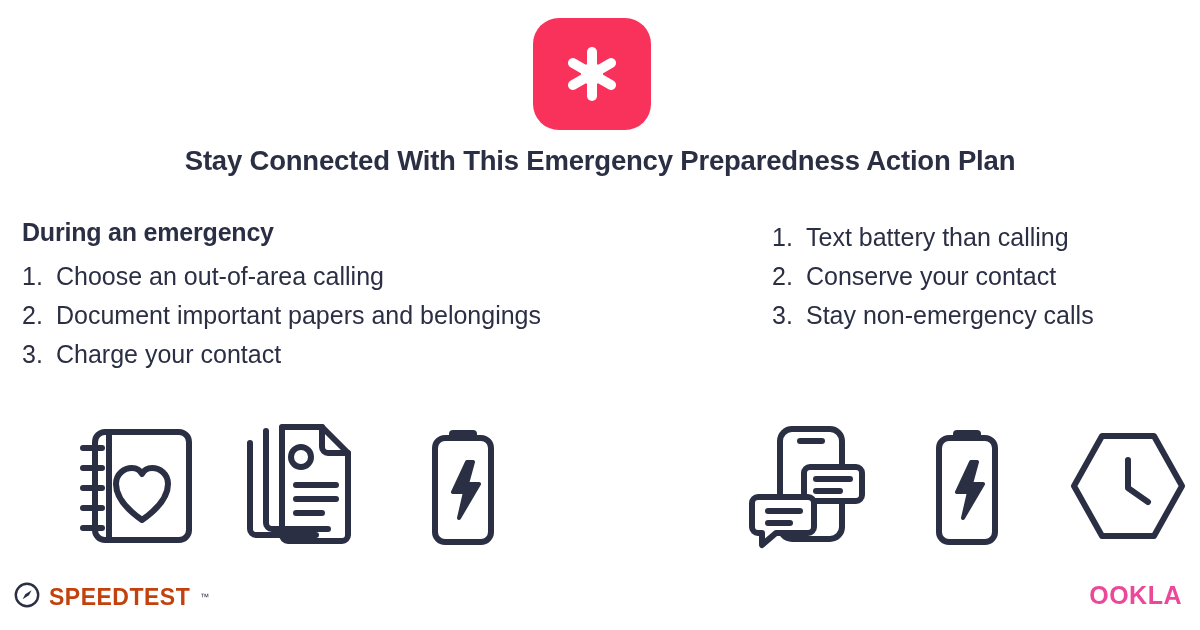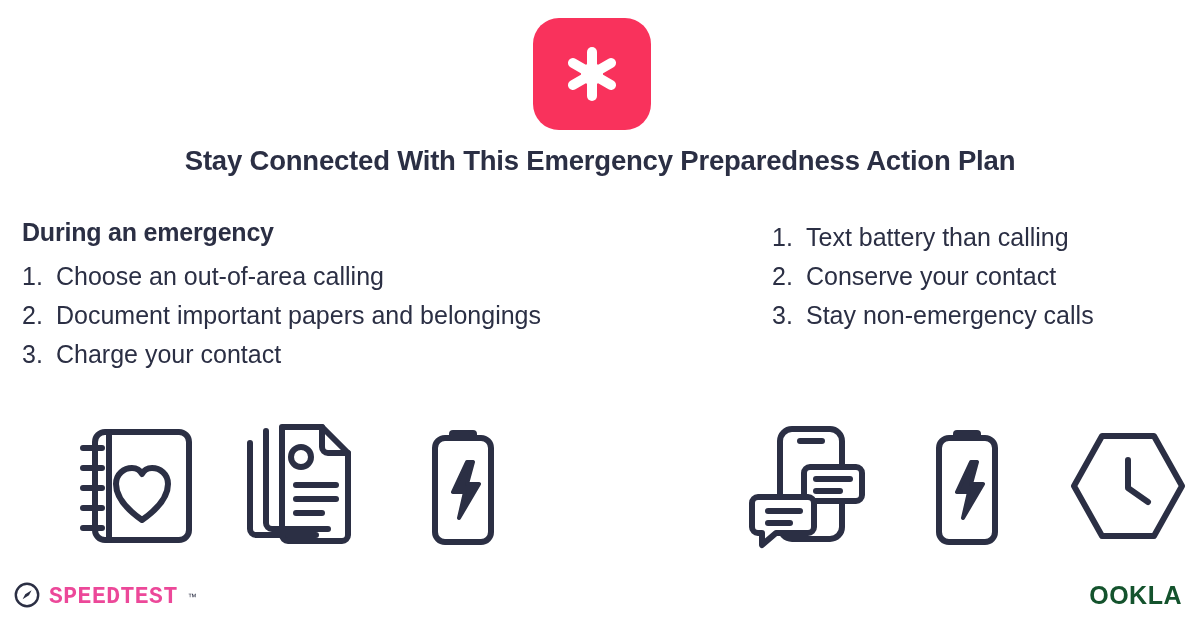--- a/index.html
+++ b/index.html
@@ -107,41 +107,40 @@
     left: 14px;
     bottom: 18px;
     display: flex;
     align-items: center;
     gap: 9px;
   }
   .speedtest-word {
     font-size: 23px;
     font-weight: bold;
     letter-spacing: 0.5px;
-    color: #ec4899;
-    font-family: Liberation Mono, monospace;
+    color: #c2410c;
   }
   .tm {
     font-size: 9px;
     vertical-align: super;
     color: #2b2f44;
     margin-left: 1px;
   }
   .footer-right {
     position: absolute;
     right: 18px;
     bottom: 20px;
     display: flex;
     align-items: center;
   }
   .ookla-word {
     font-size: 25px;
     font-weight: bold;
     letter-spacing: 0.5px;
-    color: #14532d;
+    color: #ec4899;
   }
 </style>
 </head>
 <body>
 
 <div class="page">
 
   <div class="badge">
     <span>
       <svg width="62" height="62" viewBox="0 0 62 62" aria-hidden="true">

